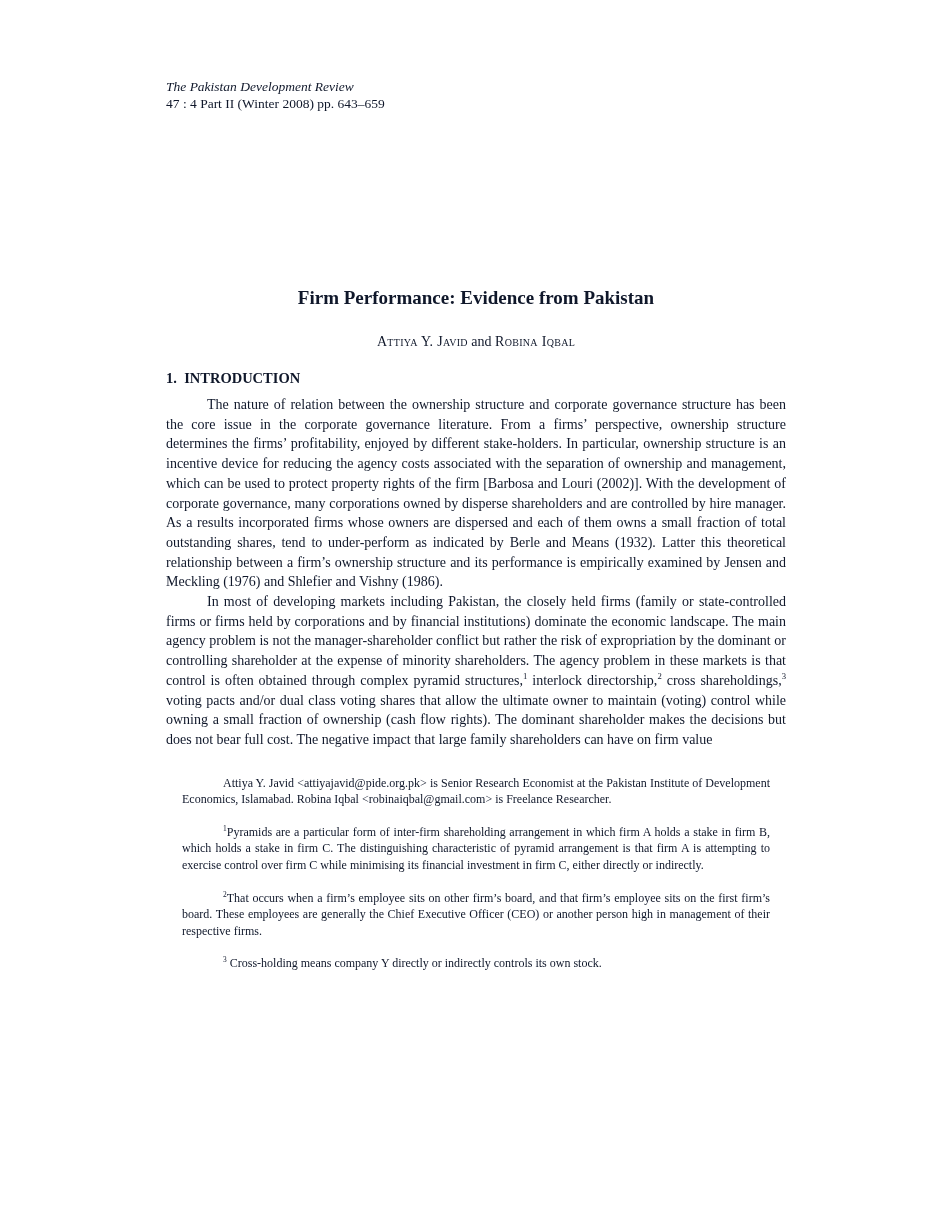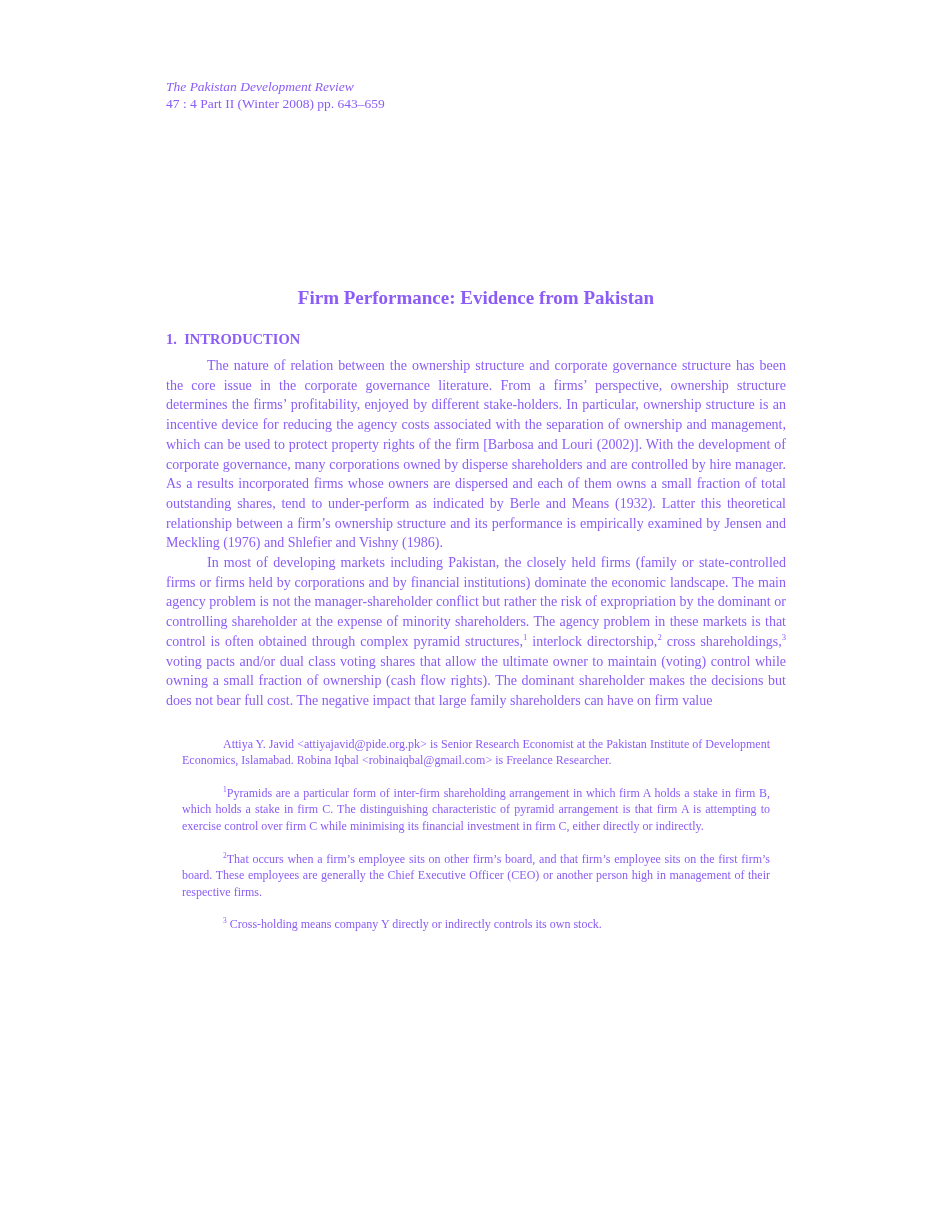--- a/index.html
+++ b/index.html
@@ -1,19 +1,19 @@
 <!DOCTYPE html>
 <html><head>
 <meta charset="utf-8">
 <style>
   html,body{margin:0;padding:0;background:#e8e8e8;}
   .page{
     width:951px;height:1231px;background:#ffffff;position:relative;
     margin:0 auto;font-family:"Liberation Serif","DejaVu Serif",serif;
-    color:#8b5cf6;overflow:hidden;
+    color:#0f172a;overflow:hidden;
   }
   .content{position:absolute;left:166px;top:78px;width:620px;}
   .journal-name{font-style:italic;font-size:13.5px;line-height:17px;}
   .journal-issue{font-size:13.5px;line-height:17px;}
   .paper-title{margin:144px 0 0 0;font-size:19px;line-height:28px;font-weight:bold;text-align:center;}
   .authors{margin-top:21px;text-align:center;font-size:14px;line-height:18px;}
   .sc{font-variant:small-caps;letter-spacing:0.3px;}
   .section-heading{margin-top:18px;font-weight:bold;font-size:14.5px;line-height:19px;white-space:pre-wrap;}
   .body-block{margin-top:7px;}
   .body-para{margin:0;font-size:14px;line-height:19.7px;text-align:justify;text-indent:41px;}
@@ -30,20 +30,23 @@
     <div class="journal-header">
       <div class="journal-name">The Pakistan Development Review</div>
       <div class="journal-issue">47 : 4 Part II (Winter 2008) pp. 643–659</div>
     </div>
 
     <h1 class="paper-title">
       <br>
       <span>Firm Performance: Evidence from Pakistan</span>
     </h1>
 
+    <div class="authors">
+      <span class="sc">Attiya Y. Javid</span><span> and </span><span class="sc">Robina Iqbal</span>
+    </div>
 
     <div class="section-heading">1.  INTRODUCTION</div>
 
     <div class="body-block">
       <p class="body-para"><span>The nature of relation between the ownership structure and corporate governance structure has been the core issue in the corporate governance literature. From a firms’ perspective, ownership structure determines the firms’ profitability, enjoyed by different stake-holders. In particular, ownership structure is an incentive device for reducing the agency costs associated with the separation of ownership and management, which can be used to protect property rights of the firm [Barbosa and Louri (2002)]. With the development of corporate governance, many corporations owned by disperse shareholders and are controlled by hire manager. As a results incorporated firms whose owners are dispersed and each of them owns a small fraction of total outstanding shares, tend to under-perform as indicated by Berle and Means (1932). Latter this theoretical relationship between a firm’s ownership structure and its performance is empirically examined by Jensen and Meckling (1976) and Shlefier and Vishny (1986).</span></p>
       <p class="body-para"><span>In most of developing markets including Pakistan, the closely held firms (family or state-controlled firms or firms held by corporations and by financial institutions) dominate the economic landscape. The main agency problem is not the manager-shareholder conflict but rather the risk of expropriation by the dominant or controlling shareholder at the expense of minority shareholders. The agency problem in  these markets is that control is often obtained through complex pyramid structures,</span><sup>1</sup><span> interlock directorship,</span><sup>2</sup><span> cross shareholdings,</span><sup>3</sup><span> voting pacts and/or dual class voting shares that allow the ultimate owner to maintain (voting) control while owning a small fraction of ownership (cash flow rights). The dominant shareholder makes the decisions but does not bear full cost. The negative impact that large family shareholders can have on firm value</span></p>
     </div>
 
     <div class="footnotes">
       <p class="footnote"><span>Attiya Y. Javid &lt;attiyajavid@pide.org.pk&gt; is Senior Research Economist at the Pakistan Institute of Development Economics, Islamabad. Robina Iqbal &lt;robinaiqbal@gmail.com&gt; is Freelance Researcher.</span></p>

